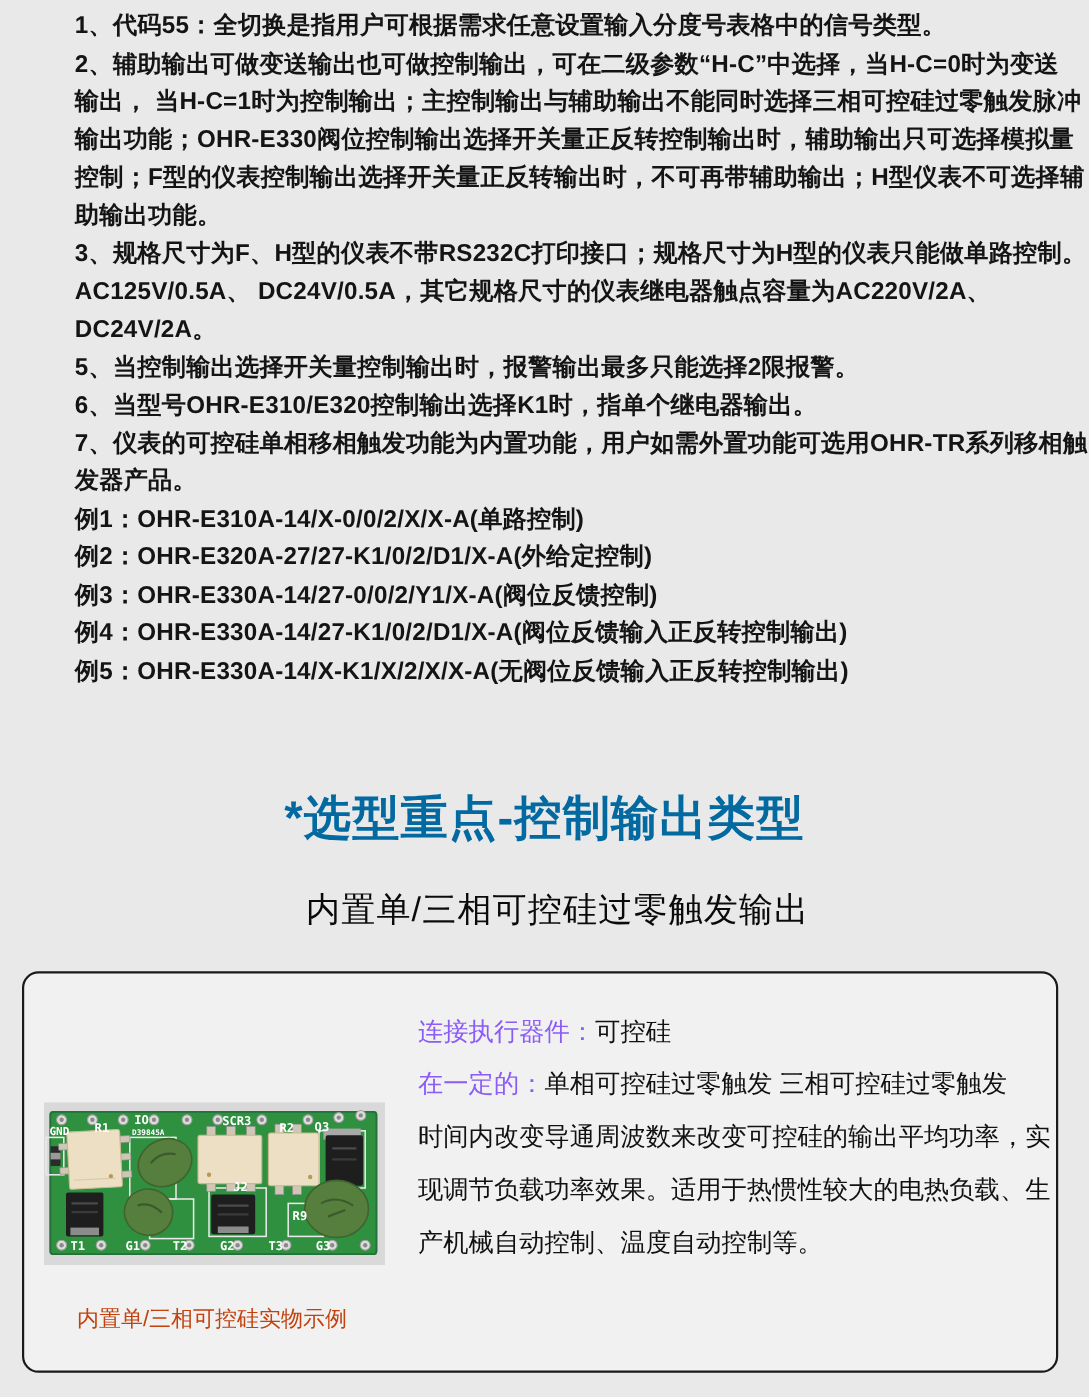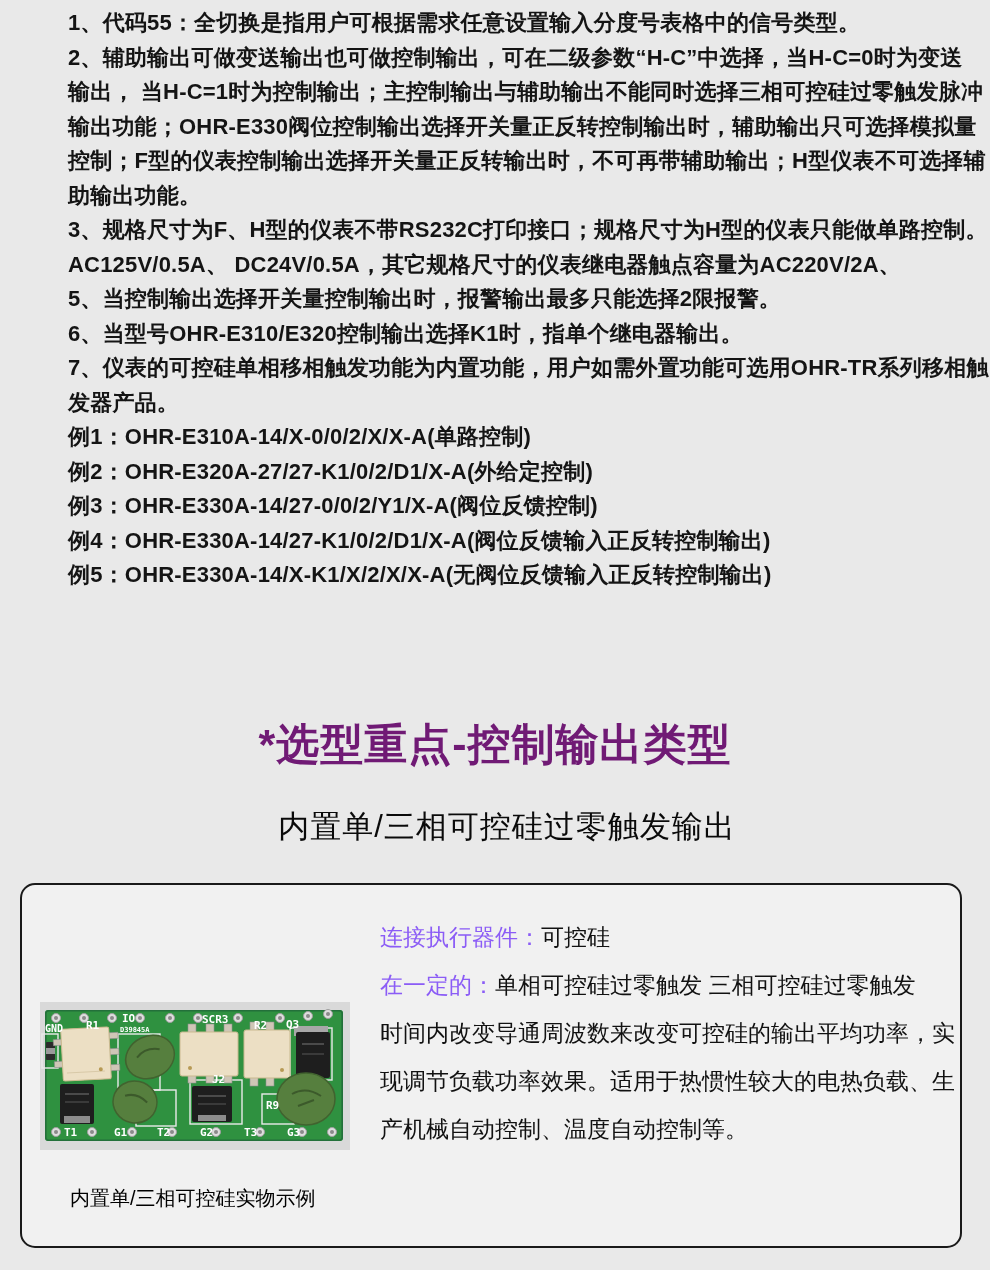--- a/index.html
+++ b/index.html
@@ -13,40 +13,40 @@
   .notes{
     position:absolute;left:48px;top:6px;width:910px;
     font-size:22px;font-weight:600;line-height:34.5px;
     letter-spacing:0.2px;
     margin-left:20px;
   }
   .note-line{white-space:nowrap;}
   
   .section-title{
     position:absolute;top:718px;left:0;width:990px;text-align:center;
-    font-size:43px;font-weight:bold;color:#701a75;letter-spacing:1px;
+    font-size:43px;font-weight:bold;color:#0369a1;letter-spacing:1px;
     line-height:52px;white-space:nowrap;
   }
   .section-subtitle{
     position:absolute;top:806px;left:0;width:990px;text-align:center;
     font-size:31px;font-weight:500;color:#0a0a0a;letter-spacing:1px;
     line-height:42px;white-space:nowrap;padding-left:12px;
   }
   
   .card{
     position:absolute;left:20px;top:883px;width:938px;height:361px;
     background:#f1f1f1;border:2px solid #1a1a1a;border-radius:15px;
   }
   .pcb-wrap{
     position:absolute;left:18px;top:117px;width:310px;height:148px;
   }
   .pcb-wrap svg{display:block;width:310px;height:148px;}
   .pcb-caption{
     position:absolute;left:48px;top:300px;
-    font-size:20px;font-weight:500;color:#000000;white-space:nowrap;
+    font-size:20px;font-weight:500;color:#c2410c;white-space:nowrap;
   }
   .specs{
     position:absolute;left:358px;top:28px;width:570px;
     font-size:23px;line-height:48px;color:#111;
   }
   .spec-row{white-space:nowrap;}
   .spec-label{font-weight:normal;color:#8b5cf6;}
   
   .pcb-label{
     font-family:"DejaVu Sans Mono","Liberation Mono",monospace;
@@ -58,20 +58,21 @@
 
 <div class="notes">
   <div class="note-line">1、代码55：全切换是指用户可根据需求任意设置输入分度号表格中的信号类型。</div>
   <div class="note-line">2、辅助输出可做变送输出也可做控制输出，可在二级参数“H-C”中选择，当H-C=0时为变送</div>
   <div class="note-line">输出， 当H-C=1时为控制输出；主控制输出与辅助输出不能同时选择三相可控硅过零触发脉冲</div>
   <div class="note-line">输出功能；OHR-E330阀位控制输出选择开关量正反转控制输出时，辅助输出只可选择模拟量</div>
   <div class="note-line">控制；F型的仪表控制输出选择开关量正反转输出时，不可再带辅助输出；H型仪表不可选择辅</div>
   <div class="note-line">助输出功能。</div>
   <div class="note-line">3、规格尺寸为F、H型的仪表不带RS232C打印接口；规格尺寸为H型的仪表只能做单路控制。</div>
   <div class="note-line">AC125V/0.5A、 DC24V/0.5A，其它规格尺寸的仪表继电器触点容量为AC220V/2A、</div>
+  <div class="note-line">DC24V/2A。</div>
   <div class="note-line">5、当控制输出选择开关量控制输出时，报警输出最多只能选择2限报警。</div>
   <div class="note-line">6、当型号OHR-E310/E320控制输出选择K1时，指单个继电器输出。</div>
   <div class="note-line">7、仪表的可控硅单相移相触发功能为内置功能，用户如需外置功能可选用OHR-TR系列移相触</div>
   <div class="note-line">发器产品。</div>
   <div class="note-line">例1：OHR-E310A-14/X-0/0/2/X/X-A(单路控制)</div>
   <div class="note-line">例2：OHR-E320A-27/27-K1/0/2/D1/X-A(外给定控制)</div>
   <div class="note-line">例3：OHR-E330A-14/27-0/0/2/Y1/X-A(阀位反馈控制)</div>
   <div class="note-line">例4：OHR-E330A-14/27-K1/0/2/D1/X-A(阀位反馈输入正反转控制输出)</div>
   <div class="note-line">例5：OHR-E330A-14/X-K1/X/2/X/X-A(无阀位反馈输入正反转控制输出)</div>
 </div>

